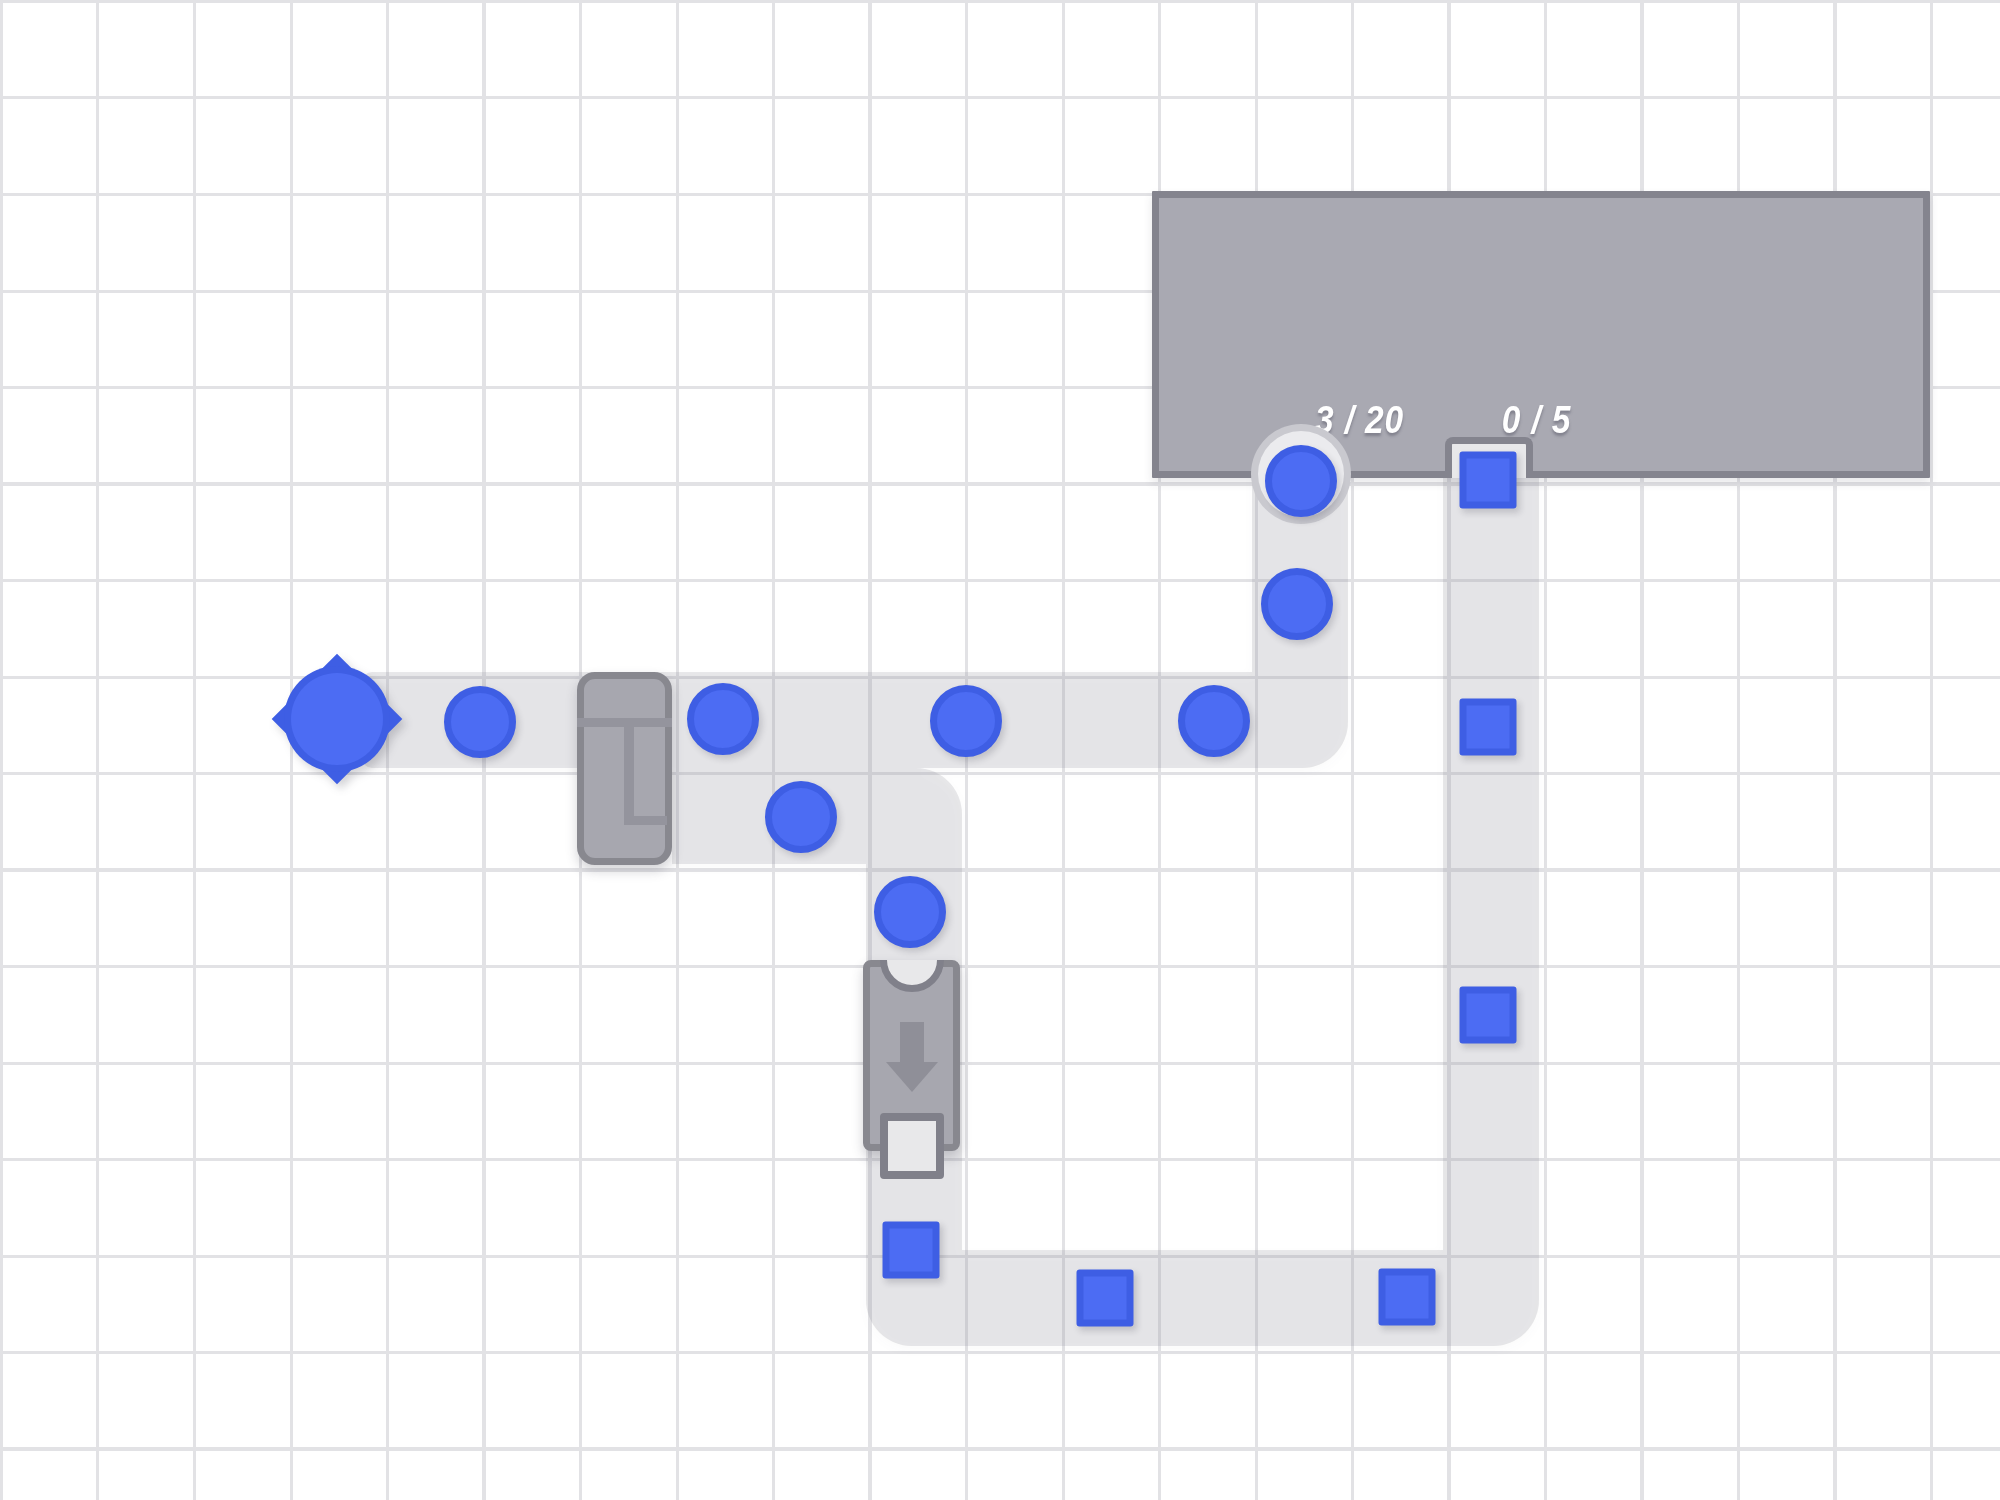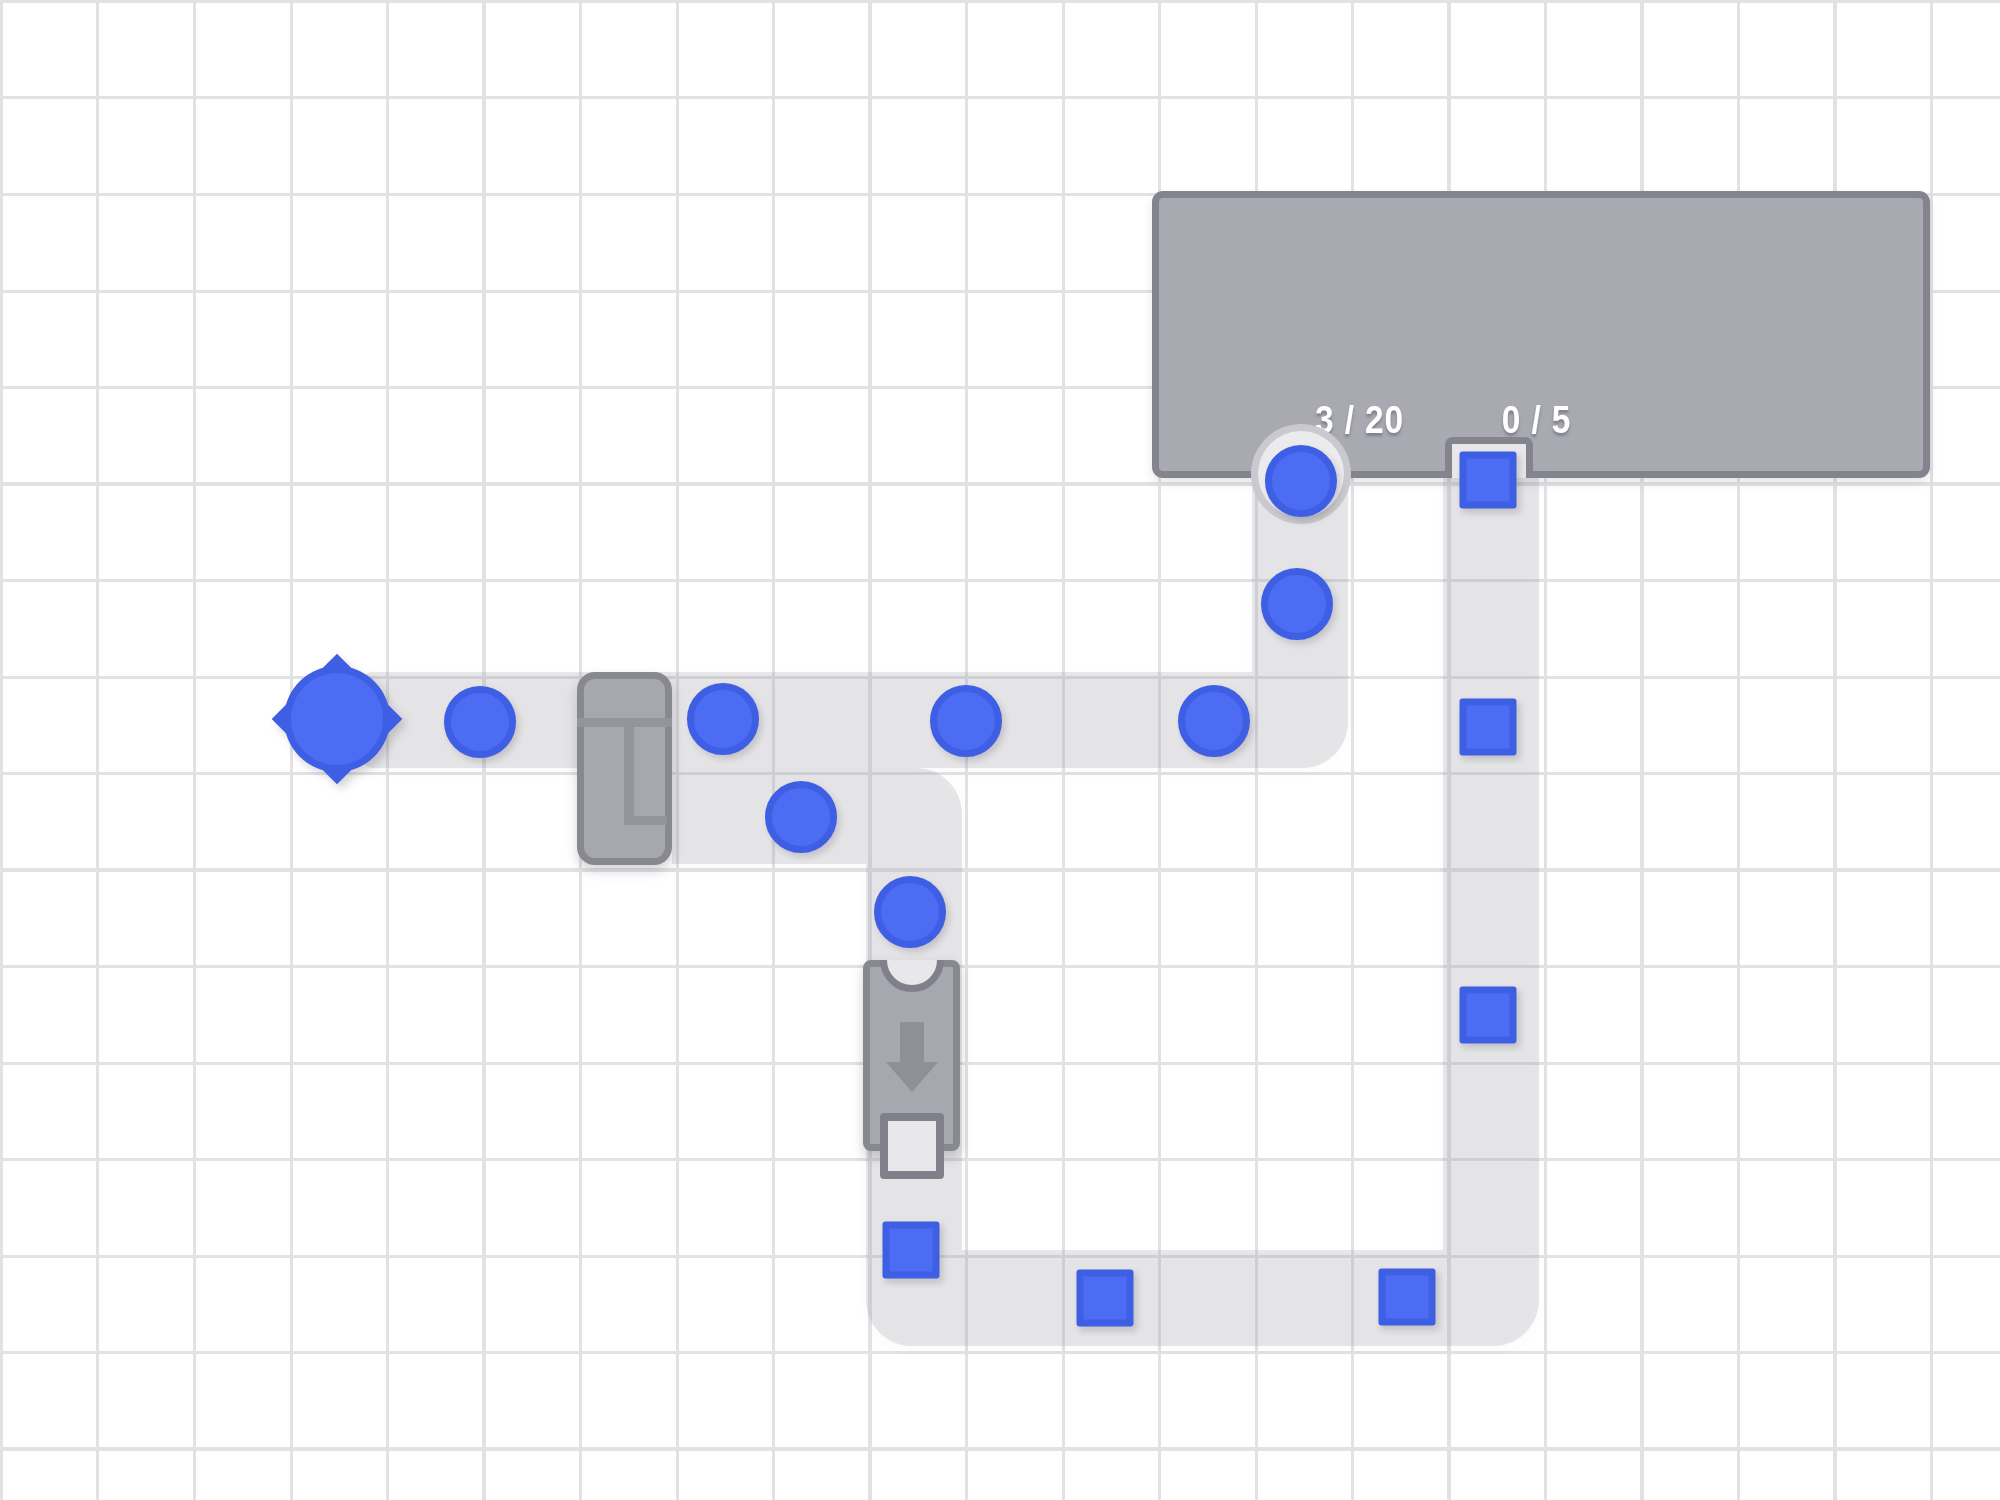--- a/index.html
+++ b/index.html
@@ -34,23 +34,24 @@
   #scene *{position:absolute;box-sizing:border-box;}
 
   
   .belt-layer{inset:0;filter:drop-shadow(0 4px 4px rgba(60,60,75,0.10));}
   .belt{background:var(--belt);}
 
   
   .hub{
     background:var(--hub-fill);
     border:7px solid var(--hub-border);
-    border-radius:11px;
+    border-radius:1px;
     box-shadow:0 5px 10px rgba(60,60,75,0.12);
     z-index:4;
+    font-style:italic;
   }
   .counter{
     transform:translate(-50%,-50%);
     color:var(--counter-text);
     font-size:38px;font-weight:bold;
     letter-spacing:1px;white-space:nowrap;
     text-shadow:0 3px 3px rgba(80,80,95,0.45);
   }
   .counter span{display:inline-block;transform:scaleX(0.88);}
   .notch-circle{

